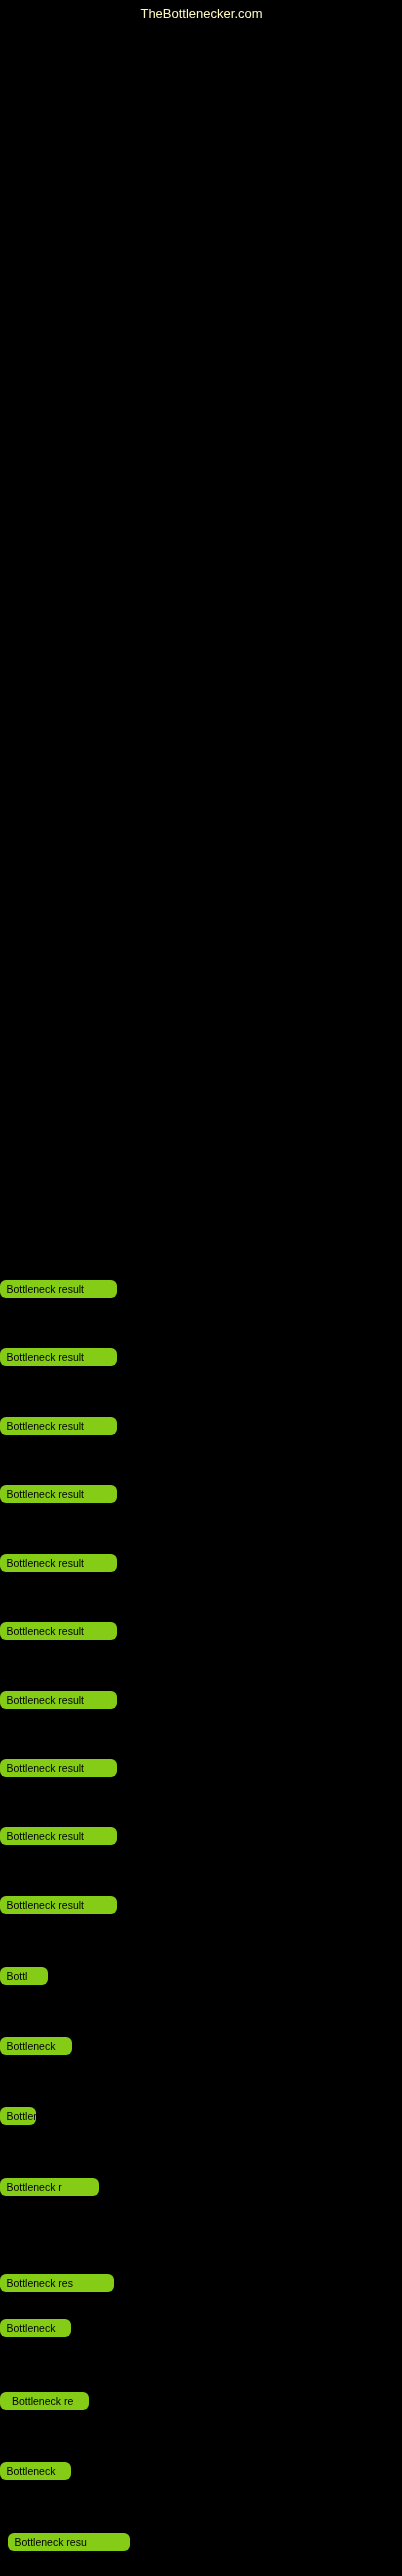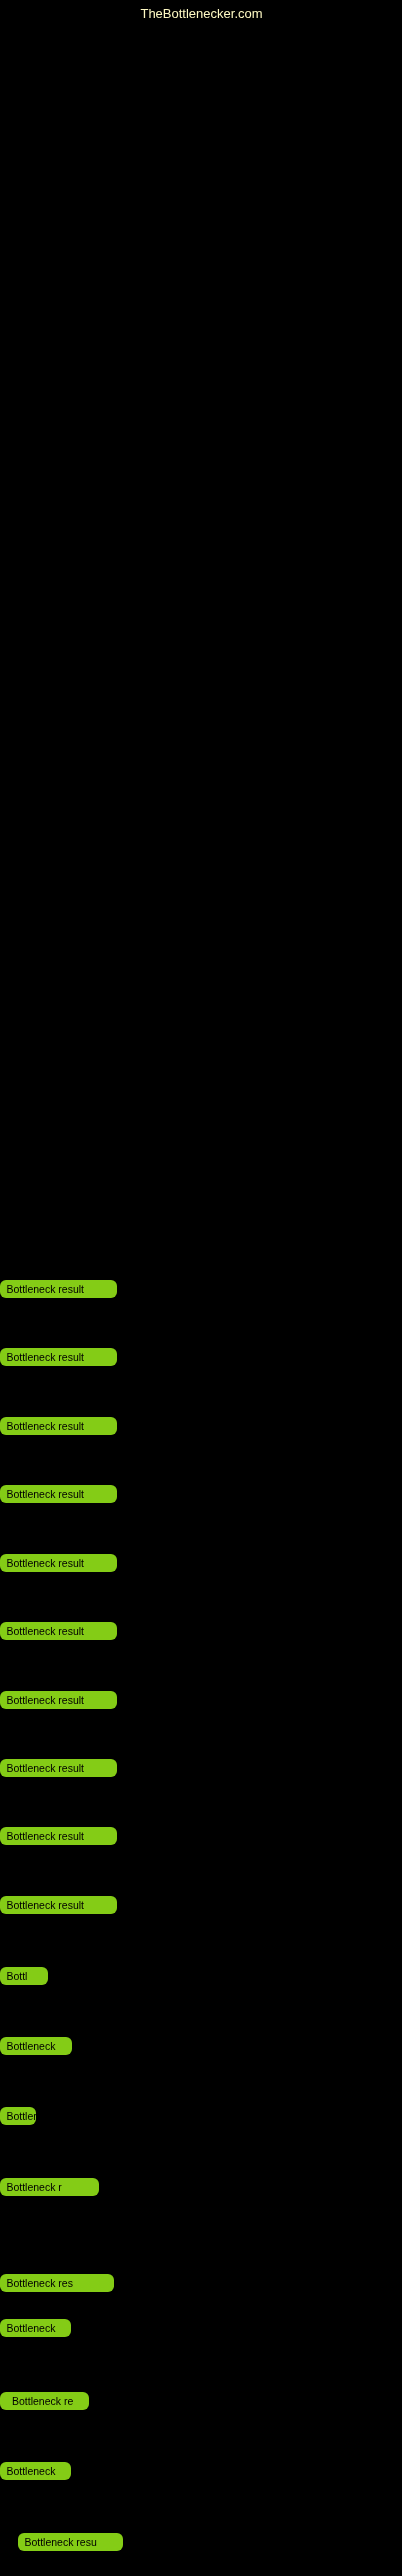--- a/index.html
+++ b/index.html
@@ -41,21 +41,21 @@
 
 <div id="items-container">
     <div class="bottleneck-item" style="top: 1967px; left: 0px; width: 48px;">Bottl</div>
     <div class="bottleneck-item" style="top: 2037px; left: 0px; width: 72px;">Bottleneck</div>
     <div class="bottleneck-item" style="top: 2107px; left: 0px; width: 36px;">Bottler</div>
     <div class="bottleneck-item" style="top: 2178px; left: 0px; width: 99px;">Bottleneck r</div>
     <div class="bottleneck-item" style="top: 2250px; left: 0px; width: 114px; margin-top: 24px;">Bottleneck res</div>
     <div class="bottleneck-item" style="top: 2319px; left: 0px; width: 71px;">Bottleneck</div>
     <div class="bottleneck-item" style="top: 2392px; left: 0px; width: 89px; padding-left: 12px;">Bottleneck re</div>
     <div class="bottleneck-item" style="top: 2462px; left: 0px; width: 71px;">Bottleneck</div>
-    <div class="bottleneck-item" style="top: 2533px; left: 18px; width: 105px;">Bottleneck resu</div>
+    <div class="bottleneck-item" style="top: 2533px; left: 8px; width: 122px;">Bottleneck resu</div>
     <div class="bottleneck-item" style="top: 1896px; left: 0px; width: 117px;">Bottleneck result</div>
     <div class="bottleneck-item" style="top: 1827px; left: 0px; width: 117px;">Bottleneck result</div>
     <div class="bottleneck-item" style="top: 1759px; left: 0px; width: 117px;">Bottleneck result</div>
     <div class="bottleneck-item" style="top: 1691px; left: 0px; width: 117px;">Bottleneck result</div>
     <div class="bottleneck-item" style="top: 1622px; left: 0px; width: 117px;">Bottleneck result</div>
     <div class="bottleneck-item" style="top: 1554px; left: 0px; width: 117px;">Bottleneck result</div>
     <div class="bottleneck-item" style="top: 1485px; left: 0px; width: 117px;">Bottleneck result</div>
     <div class="bottleneck-item" style="top: 1417px; left: 0px; width: 117px;">Bottleneck result</div>
     <div class="bottleneck-item" style="top: 1348px; left: 0px; width: 117px;">Bottleneck result</div>
     <div class="bottleneck-item" style="top: 1280px; left: 0px; width: 117px;">Bottleneck result</div>

